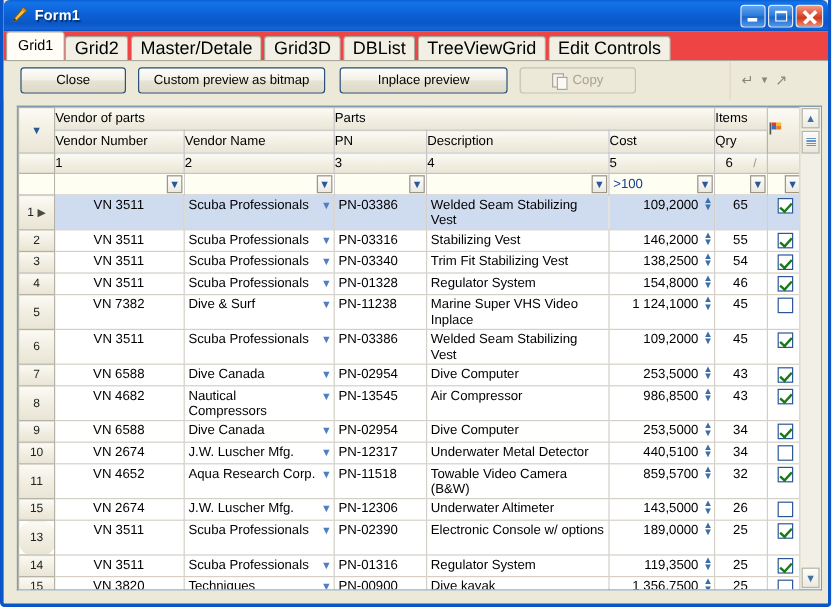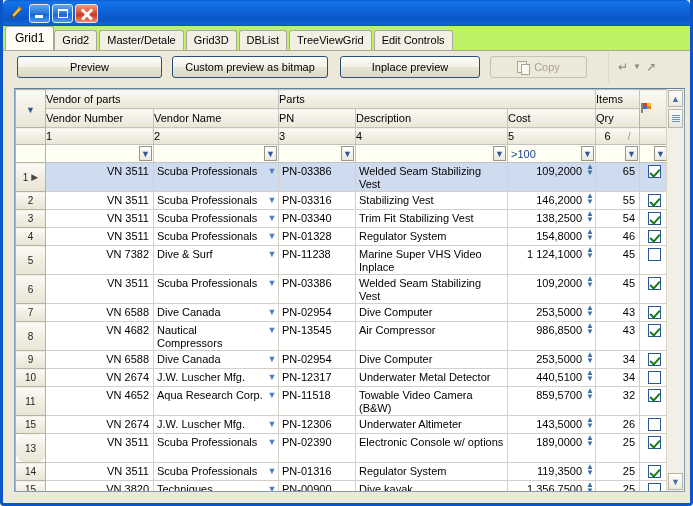--- a/index.html
+++ b/index.html
@@ -77,38 +77,38 @@
   .winbtn .glyph-x1, .winbtn .glyph-x2 {
     position: absolute; left: 4px; top: 8px;
     width: 14px; height: 2.5px; background: #fff;
   }
   .winbtn .glyph-x1 { transform: rotate(45deg); }
   .winbtn .glyph-x2 { transform: rotate(-45deg); }
 
   
   .tabstrip {
     height: 25px;
-    background: #bef264;
+    background: #ef4444;
     position: relative;
     padding-left: 4px;
     box-sizing: border-box;
     display: flex;
     align-items: flex-end;
     border-bottom: 1px solid #aca899;
   }
   .tab {
     height: 20px;
     line-height: 19px;
     padding: 0 7px;
     margin-right: 2px;
     background: #f2efe4;
     border: 1px solid #aca899;
     border-bottom: none;
     border-radius: 3px 3px 0 0;
-    font-size: 11px;
+    font-size: 15px;
     color: #000;
     box-sizing: border-box;
     white-space: nowrap;
     position: relative;
   }
   .tab.active {
     height: 24px;
     line-height: 22px;
     background: #fffdf5;
     margin-left: -2px;
@@ -274,21 +274,21 @@
   tr.drow.sel td { background: #cfdcf0; }
   tr.drow td.rn {
     background: linear-gradient(to bottom, #fbfaf4 0%, #f1eee2 50%, #e9e5d5 100%);
     border: 1px solid #b6b2a4;
     text-align: center;
     color: #222;
     font-size: 10px;
     vertical-align: middle;
   }
   .cellpad { padding: 2px 3px 0 3px; line-height: 13px; }
-  .num { text-align: right; padding-right: 4px; }
+  .num { text-align: center; padding-right: 4px; }
   .cell-flex {
     display: flex; align-items: flex-start; height: 100%;
   }
   .cell-flex .txt { flex: 1 1 auto; padding: 2px 2px 0 3px; line-height: 13px; }
   .cell-flex .txt.r { text-align: right; padding-right: 3px; }
   .cb-arrow {
     flex: 0 0 auto; width: 12px; text-align: center;
     color: #4f7fc1; font-size: 9px; padding-top: 3px;
   }
   .spin {
@@ -350,20 +350,21 @@
 <div class="window">
 
   <div class="titlebar">
     <div class="title-icon">
       <svg width="16" height="16" viewBox="0 0 16 16">
         <path d="M11.5 1.5 L14 4 L6 12 L3 13 L4 10 Z" fill="#f5c242" stroke="#7a5a10" stroke-width="1"></path>
         <path d="M3 13 L4 10 L5.5 11.5 Z" fill="#333"></path>
         <path d="M11.5 1.5 L14 4 L12.5 5.5 L10 3 Z" fill="#d98f1b"></path>
       </svg>
     </div>
+    <div class="title-text">Form1</div>
     <div class="winbtns">
       <div class="winbtn min">
           <span class="glyph-min"></span>
         </div>
       <div class="winbtn max">
           <span class="glyph-max"></span>
         </div>
       <div class="winbtn close">
           <span class="glyph-x1"></span>
           <span class="glyph-x2"></span>
@@ -376,21 +377,21 @@
     <div class="tab">Grid2</div>
     <div class="tab">Master/Detale</div>
     <div class="tab">Grid3D</div>
     <div class="tab">DBList</div>
     <div class="tab">TreeViewGrid</div>
     <div class="tab">Edit Controls</div>
     <div class="tabstrip-fill"></div>
   </div>
 
   <div class="toolbar">
-    <div class="tbtn w-preview">Preview</div>
+    <div class="tbtn w-close">Close</div>
     <div class="tbtn w-custom">Custom preview as bitmap</div>
     <div class="tbtn w-inplace">Inplace preview</div>
     <div class="tbtn disabled">
       <span class="copy-ico"></span>
       <span>Copy</span>
     </div>
     <div class="tb-extra">
       <span class="gl">↵</span>
       <span class="gl" style="font-size:8px">▼</span>
       <span class="gl">↗</span>

